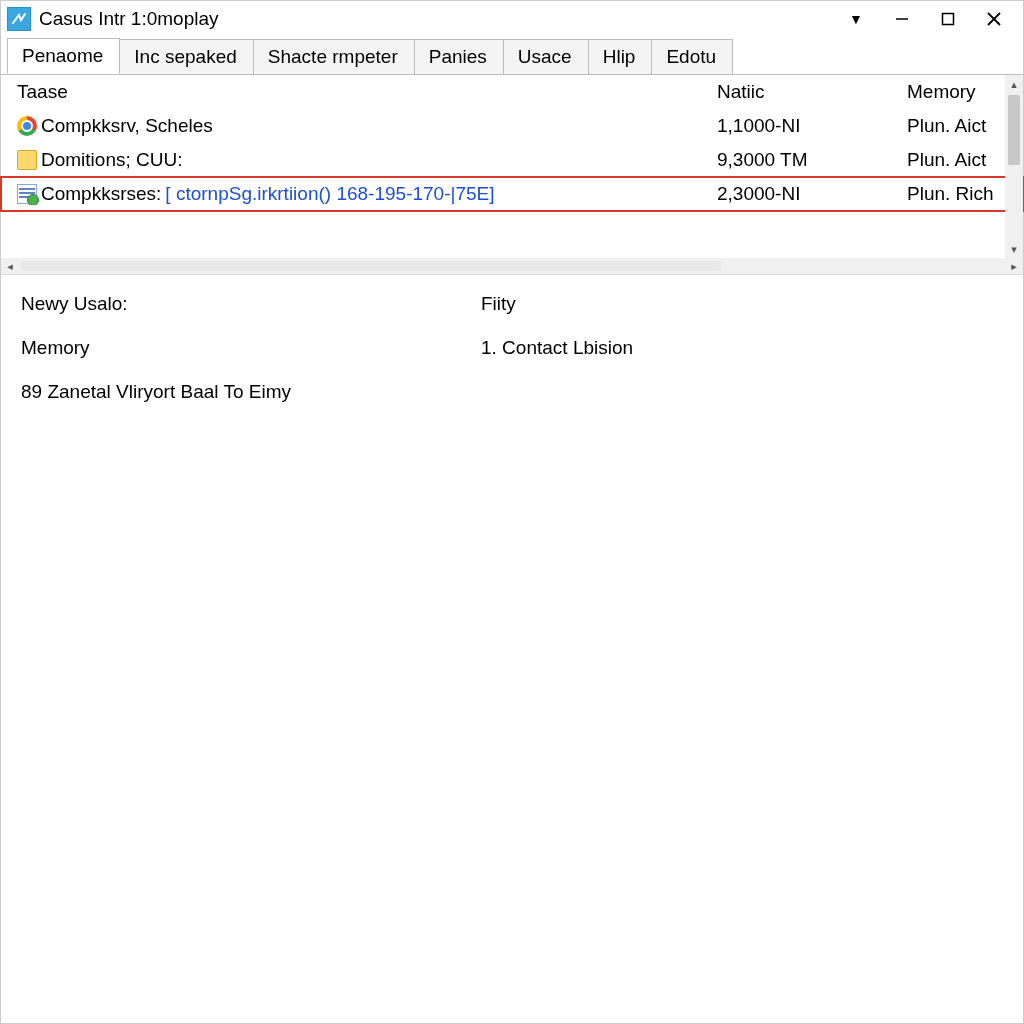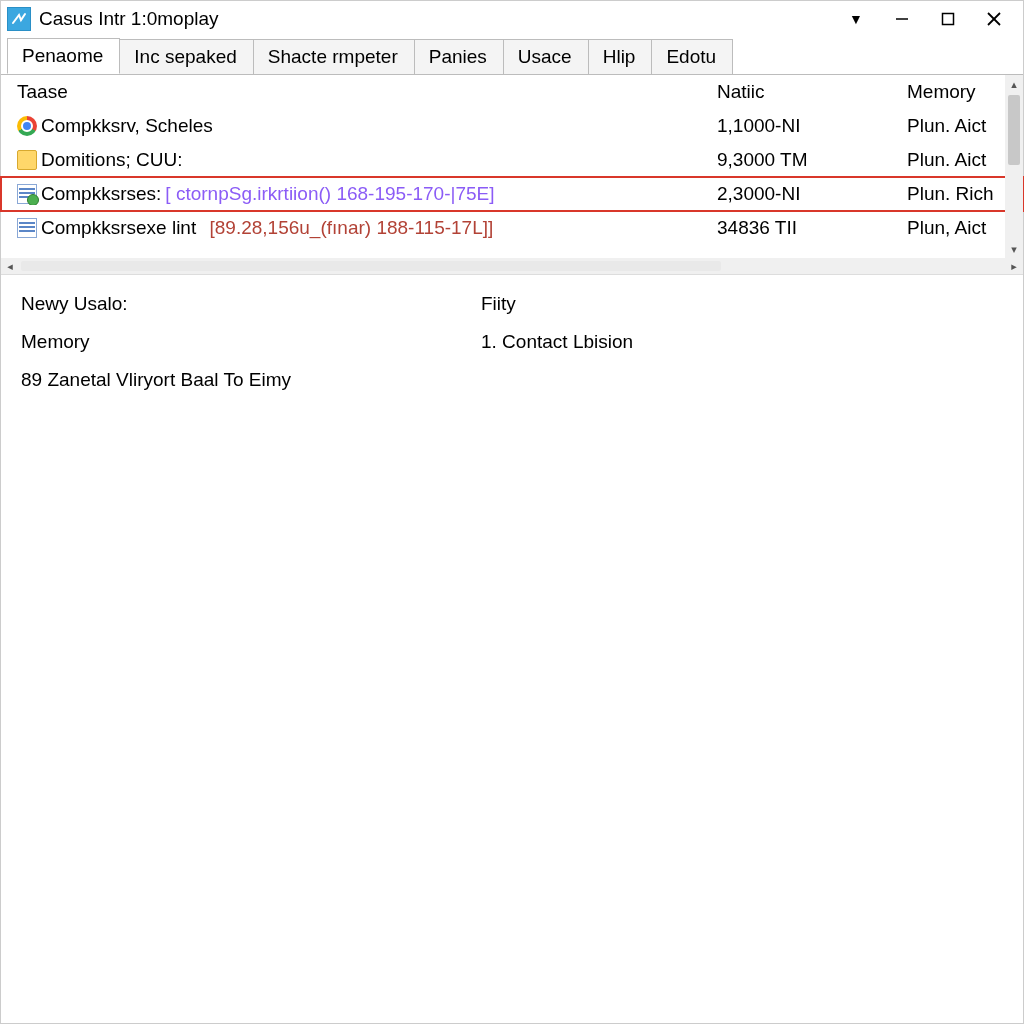--- a/index.html
+++ b/index.html
@@ -34,34 +34,34 @@
   .table-row .cell-name { display: flex; align-items: center; gap: 4px; overflow: hidden; text-align: right; }
   .table-row .cell { overflow: hidden; }
   .row-icon { width: 20px; height: 20px; display: inline-flex; align-items: center; justify-content: center; flex-shrink: 0; }
   .row-icon.chrome { border-radius: 50%; background: conic-gradient(#ea4335 0 120deg, #34a853 120deg 240deg, #fbbc05 240deg 360deg); position: relative; }
   .row-icon.chrome::after { content: ""; position: absolute; width: 8px; height: 8px; background: #4285f4; border: 2px solid #fff; border-radius: 50%; top: 4px; left: 4px; }
   .row-icon.folder { background: #ffd76a; border: 1px solid #d8a92f; border-radius: 2px; }
   .row-icon.doc { background: #fff; border: 1px solid #8aa8d6; position: relative; }
   .row-icon.doc::before { content: ""; position: absolute; left: 1px; right: 1px; top: 3px; height: 2px; background: #5b86c7; box-shadow: 0 4px 0 #5b86c7, 0 8px 0 #5b86c7; }
   .row-icon.docgreen::after { content: ""; position: absolute; right: -3px; bottom: -3px; width: 10px; height: 10px; background: #4caf50; border-radius: 50%; border: 1px solid #2e7d32; }
   .highlighted { outline: 2px solid #d9372a; outline-offset: -1px; }
-  .red-text { color: #8b5cf6; }
+  .red-text { color: #1d4ed8; }
   .reddish { color: #b24236; }
 
   .vscroll { position: absolute; right: 0; top: 0; bottom: 16px; width: 18px; background: #f0f0f0; display: flex; flex-direction: column; align-items: center; }
   .vscroll .arrow { height: 18px; width: 18px; display: flex; align-items: center; justify-content: center; font-size: 11px; color: #555; }
   .vscroll .track { flex: 1; width: 18px; position: relative; }
   .vscroll .thumb { position: absolute; left: 3px; right: 3px; top: 2px; height: 70px; background: #c8c8c8; border-radius: 2px; }
   .hscroll { position: absolute; left: 0; right: 0; bottom: 0; height: 16px; background: #f0f0f0; display: flex; align-items: center; }
   .hscroll .arrow { width: 18px; height: 16px; display: flex; align-items: center; justify-content: center; font-size: 11px; color: #555; }
   .hscroll .track { flex: 1; position: relative; height: 16px; }
   .hscroll .thumb { position: absolute; top: 3px; bottom: 3px; left: 2px; width: 700px; background: #e9e9e9; border-radius: 2px; }
 
   
-  .details { padding: 18px 20px; font-size: 19px; display: grid; grid-template-columns: 460px 1fr; row-gap: 16px; }
+  .details { padding: 18px 20px; font-size: 19px; display: grid; grid-template-columns: 460px 1fr; row-gap: 22px; }
   .details .label { }
   .details .wide { grid-column: 1 / -1; }
 
   .lower { flex: 1; }
 </style>
 </head>
 <body>
 
 <div class="window">
 
@@ -132,30 +132,20 @@
       <div class="table-row highlighted">
         <div class="cell-name">
           <span class="row-icon doc docgreen"></span>
           <span>Compkksrses:</span>
           <span class="red-text">[ ctornpSg.irkrtiion() 168-195-170-|75E]</span>
         </div>
         <div class="cell">2,3000-NI</div>
         <div class="cell">Plun. Rich</div>
       </div>
 
-      <div class="table-row">
-        <div class="cell-name">
-          <span class="row-icon doc"></span>
-          <span>Compkksrsexe lint</span>
-          <span>&nbsp;</span>
-          <span class="reddish">[89.28,156u_(fınar) 188-115-17L]]</span>
-        </div>
-        <div class="cell">34836 TII</div>
-        <div class="cell">Plun, Aict</div>
-      </div>
 
     </div>
 
     <div class="vscroll">
       <div class="arrow">▴</div>
       <div class="track">
           <div class="thumb"></div>
         </div>
       <div class="arrow">▾</div>
     </div>

